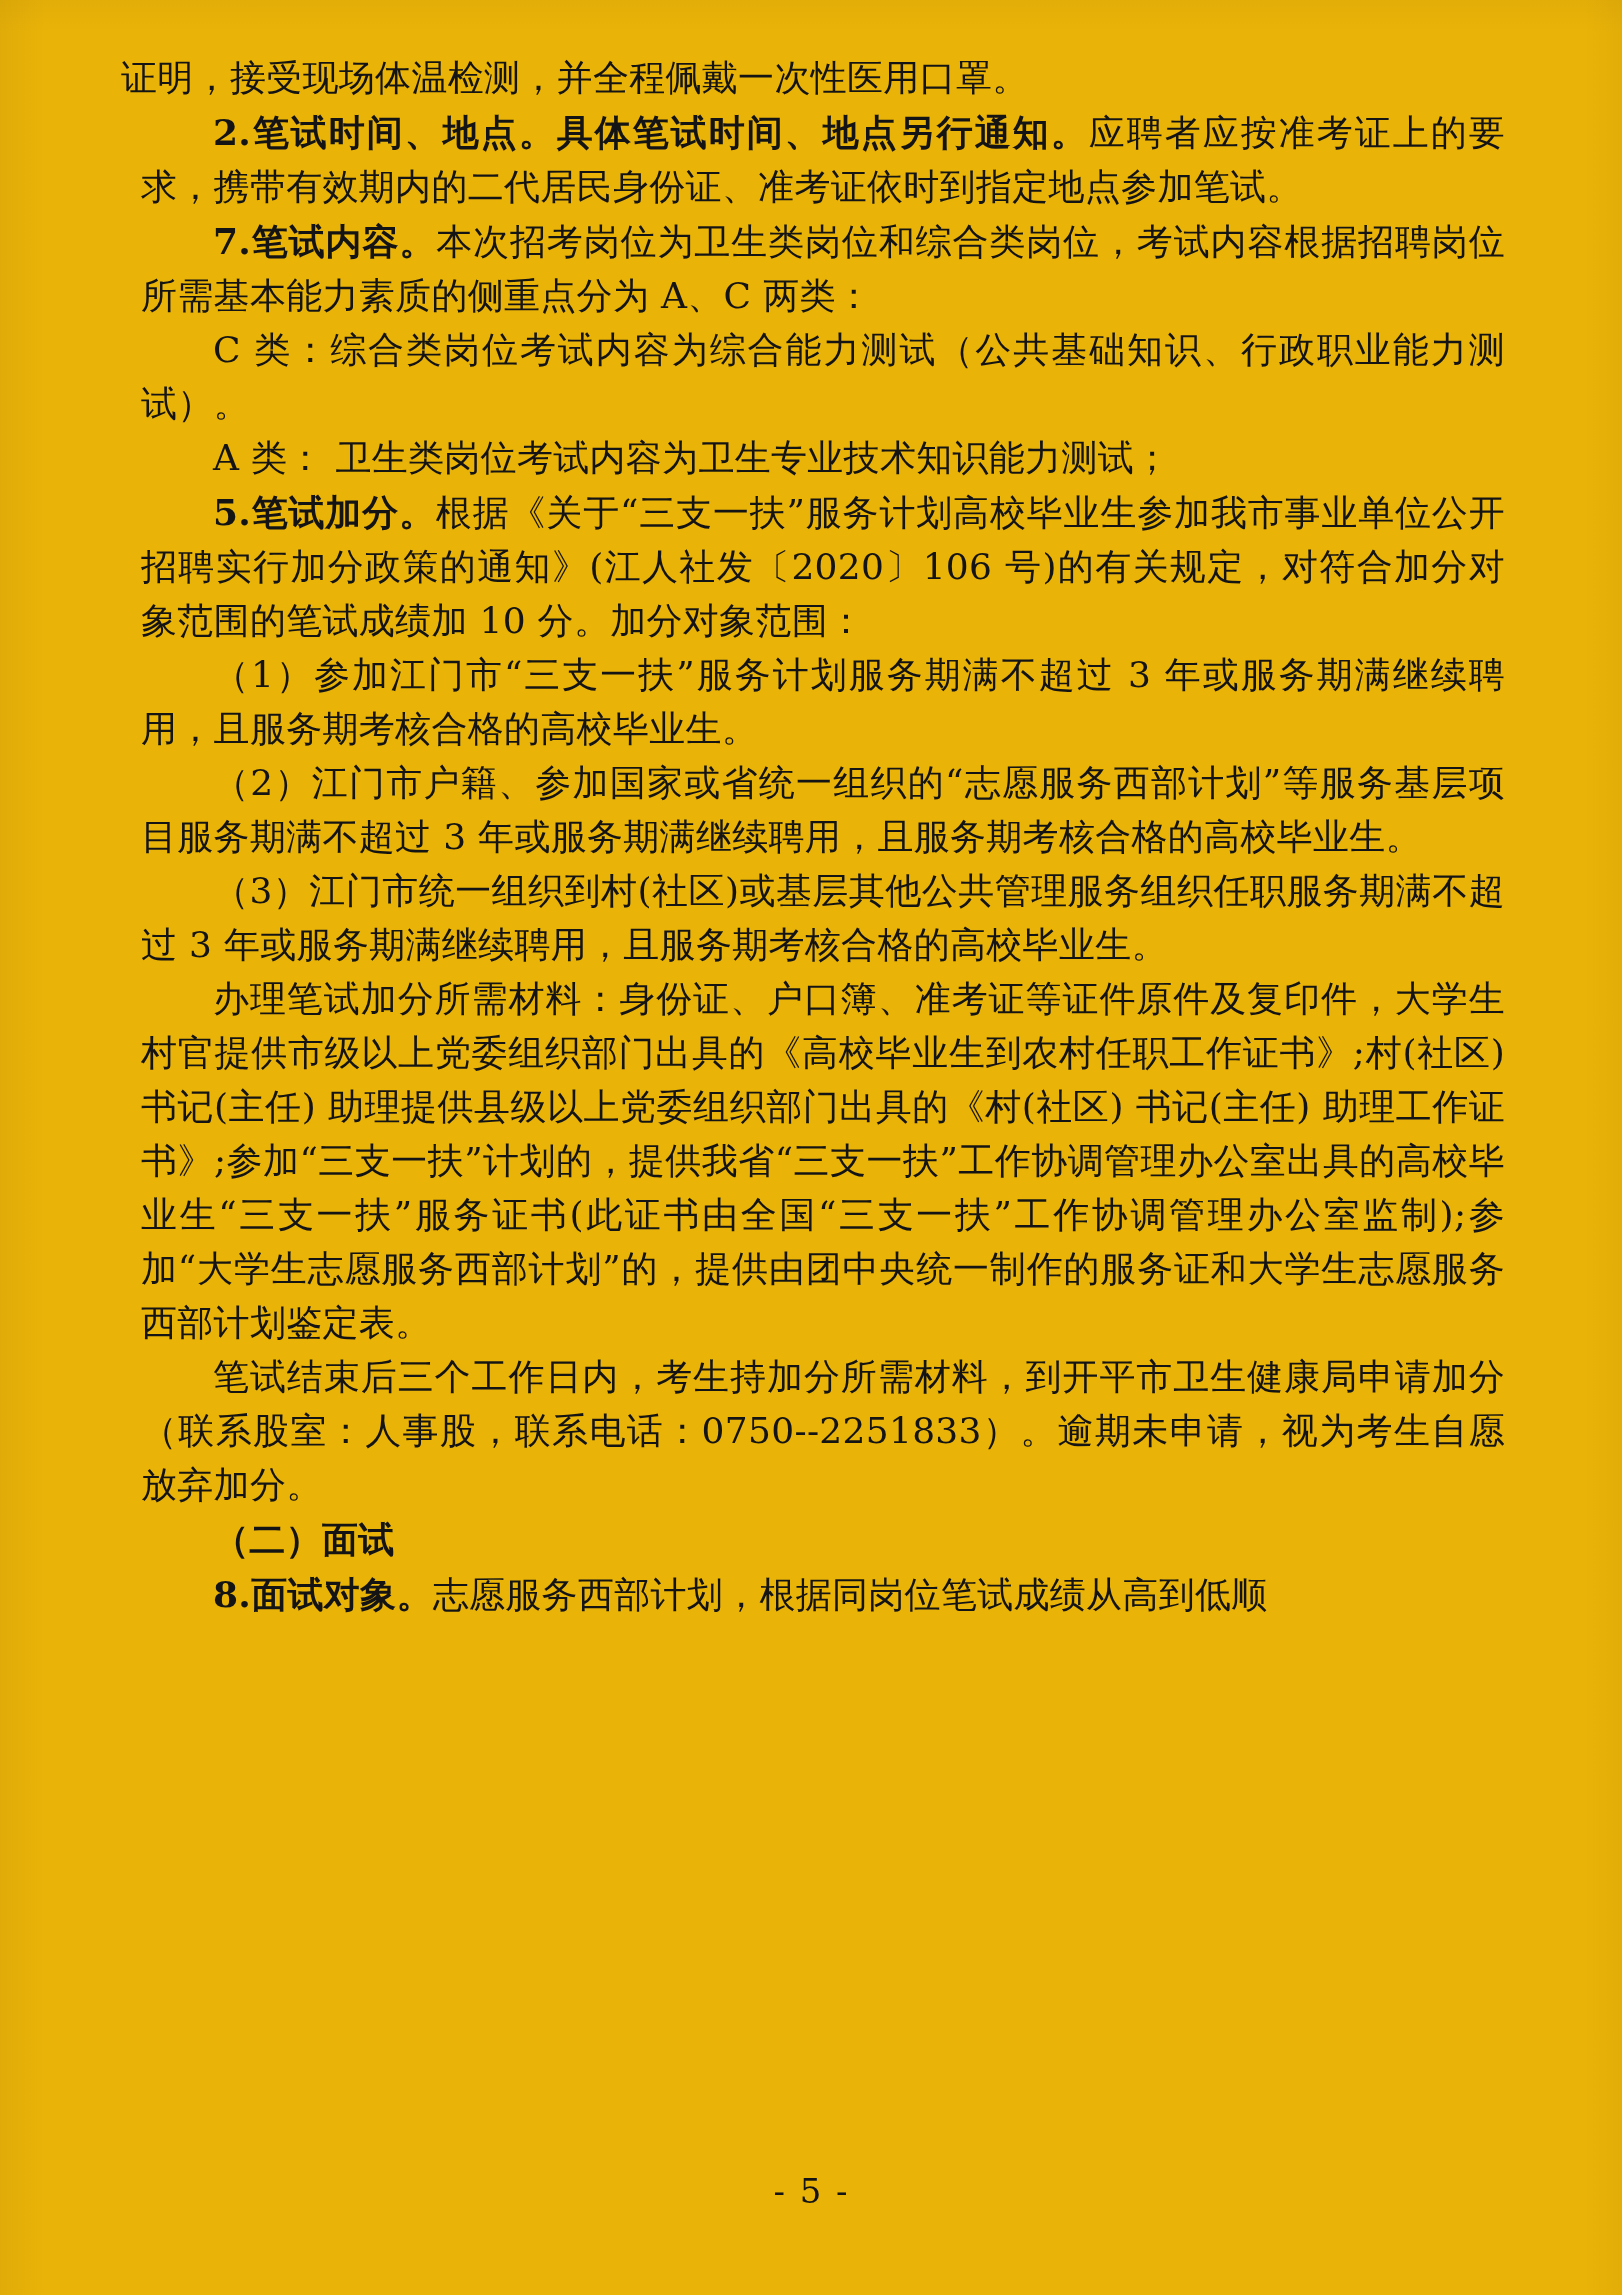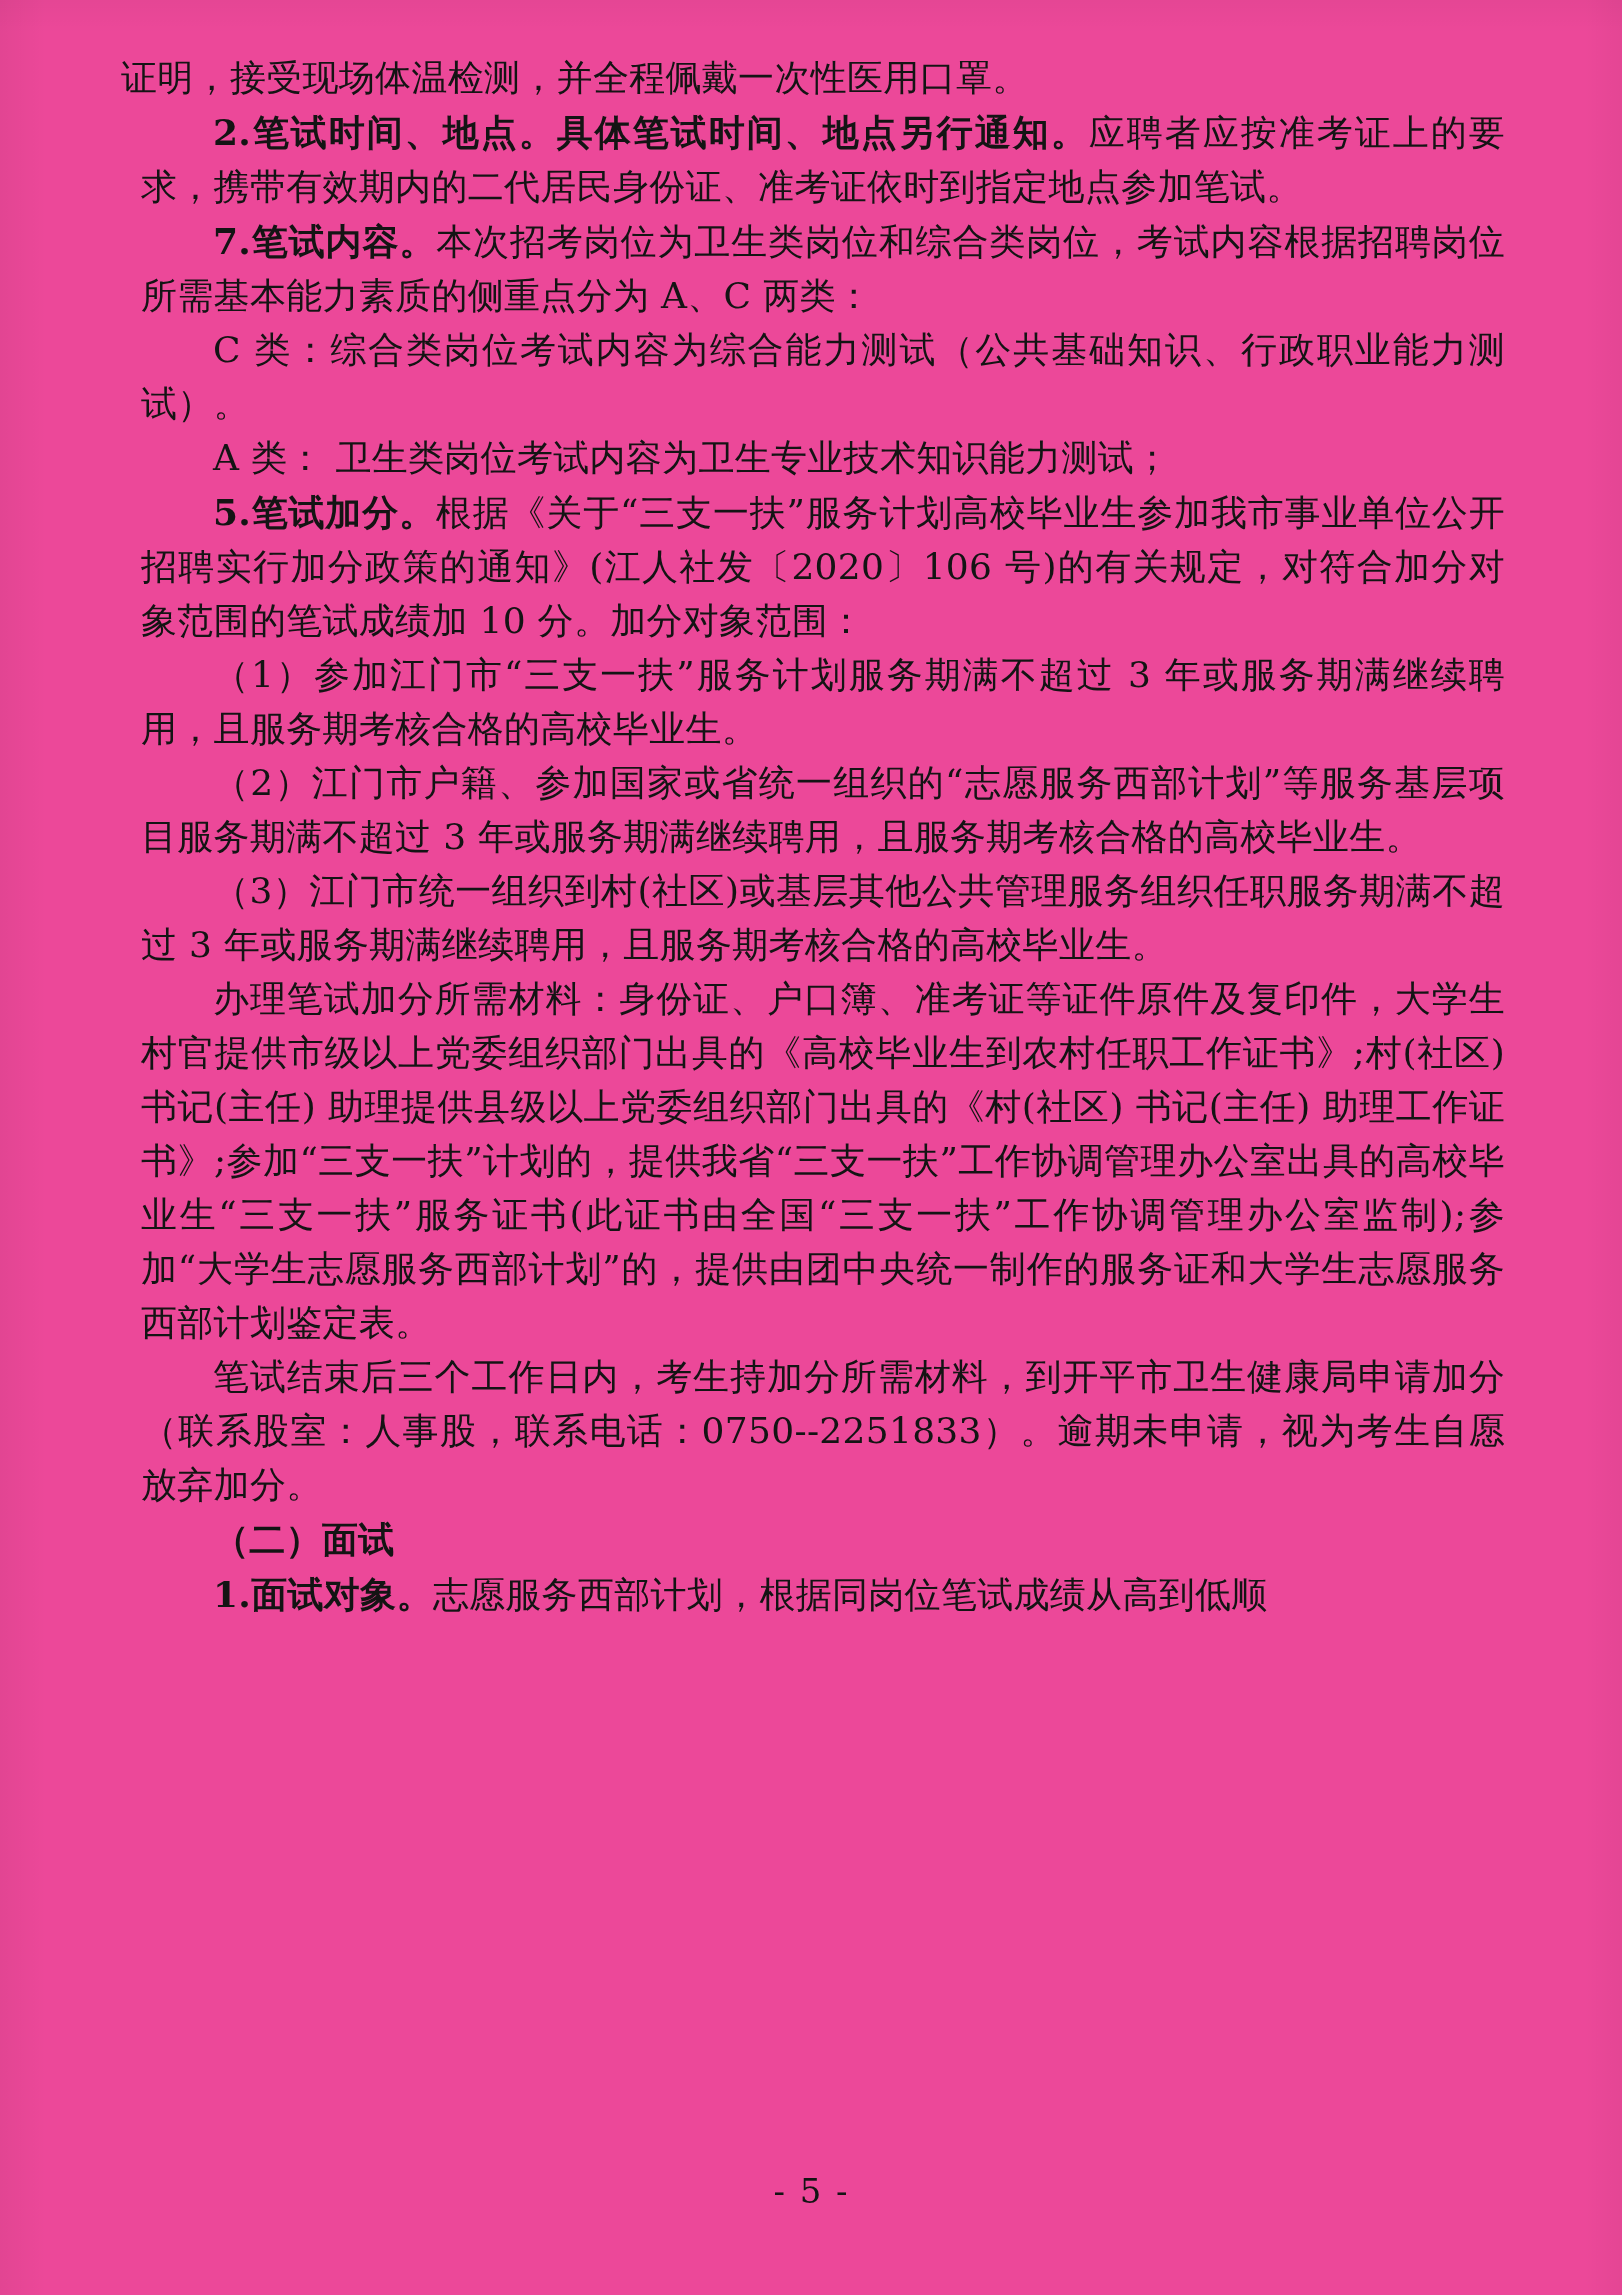--- a/index.html
+++ b/index.html
@@ -12,21 +12,21 @@
     height: 2295px;
     position: relative;
     font-family: "DejaVu Serif", "Liberation Serif", serif;
     color: #111111;
   }
   .page {
     position: absolute;
     left: 0; top: 0;
     width: 1623px;
     height: 2295px;
-    background: #ec4899;
+    background: #eab308;
     overflow: hidden;
   }
   
   .page::before {
     content: "";
     position: absolute;
     left: 0; top: 0; right: 0; bottom: 0;
     background:
       linear-gradient(to right, rgba(0,0,0,0.045) 0px, rgba(0,0,0,0.0) 46px),
       linear-gradient(to left, rgba(0,0,0,0.035) 0px, rgba(0,0,0,0.0) 39px),
@@ -116,20 +116,20 @@
 
     <p class="indent">
       <span>笔试结束后三个工作日内，考生持加分所需材料，到开平市卫生健康局申请加分（联系股室：人事股，联系电话：0750--2251833）。逾期未申请，视为考生自愿放弃加分。</span>
     </p>
 
     <p class="indent">
       <span class="b">（二）面试</span>
     </p>
 
     <p class="indent">
-      <span class="b">1.面试对象。</span><span>志愿服务西部计划，根据同岗位笔试成绩从高到低顺</span>
+      <span class="b">8.面试对象。</span><span>志愿服务西部计划，根据同岗位笔试成绩从高到低顺</span>
     </p>
 
   </div>
 
   <div class="footer">- 5 -</div>
 </div>
 
 
 </body></html>

